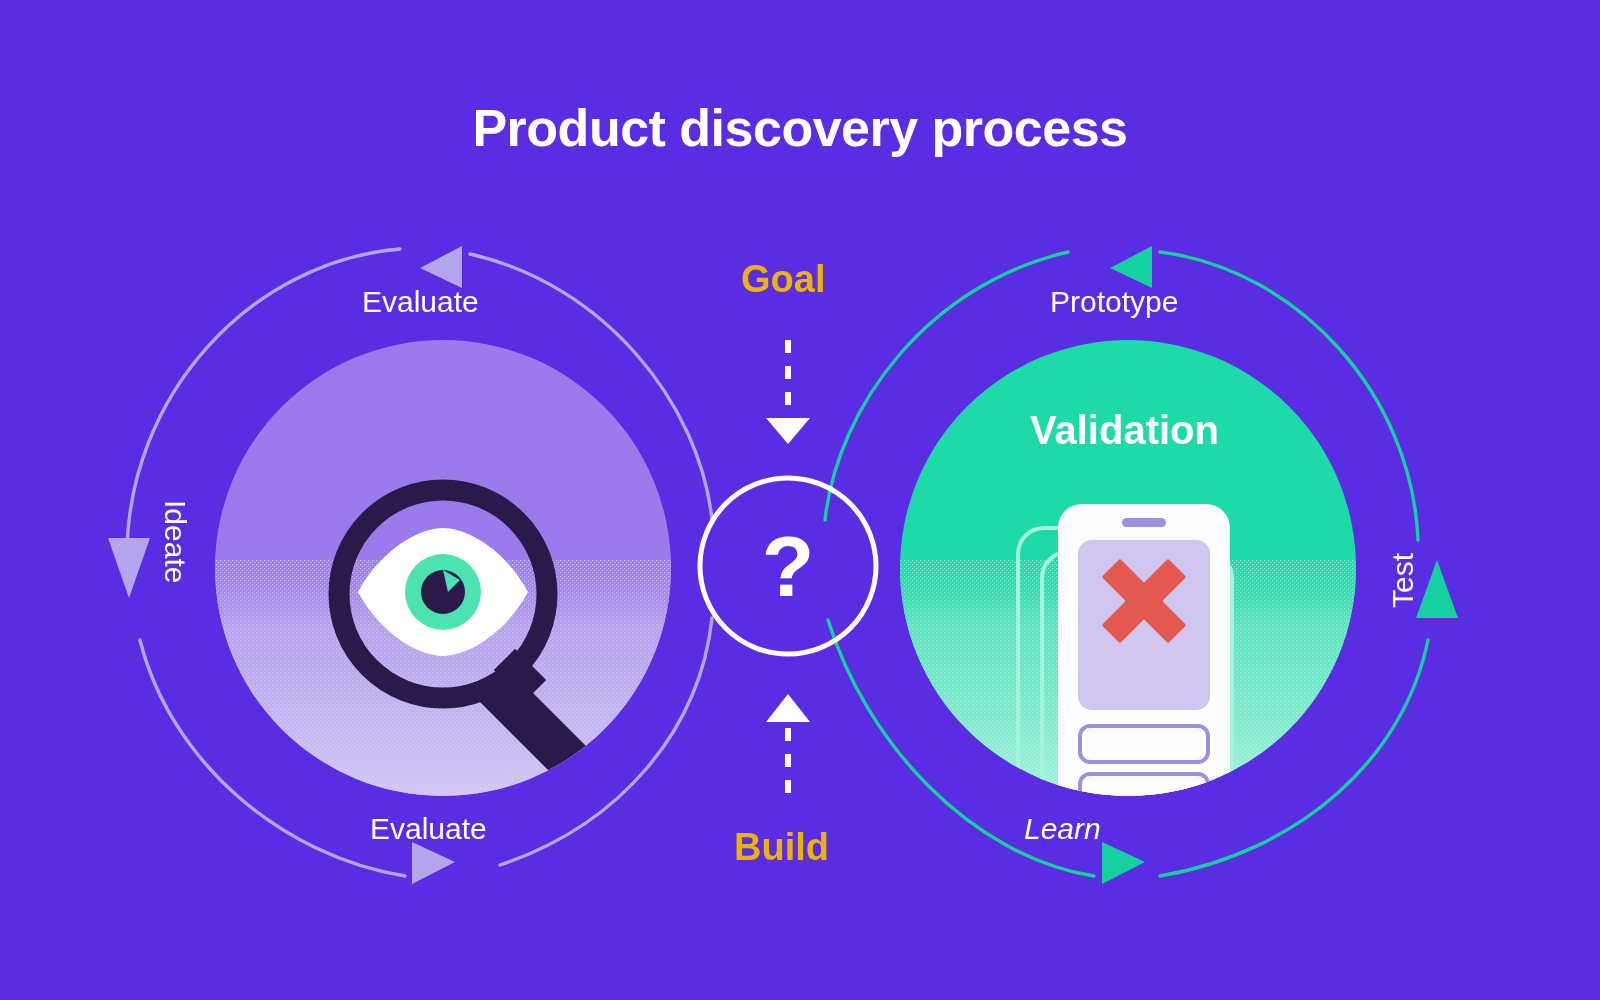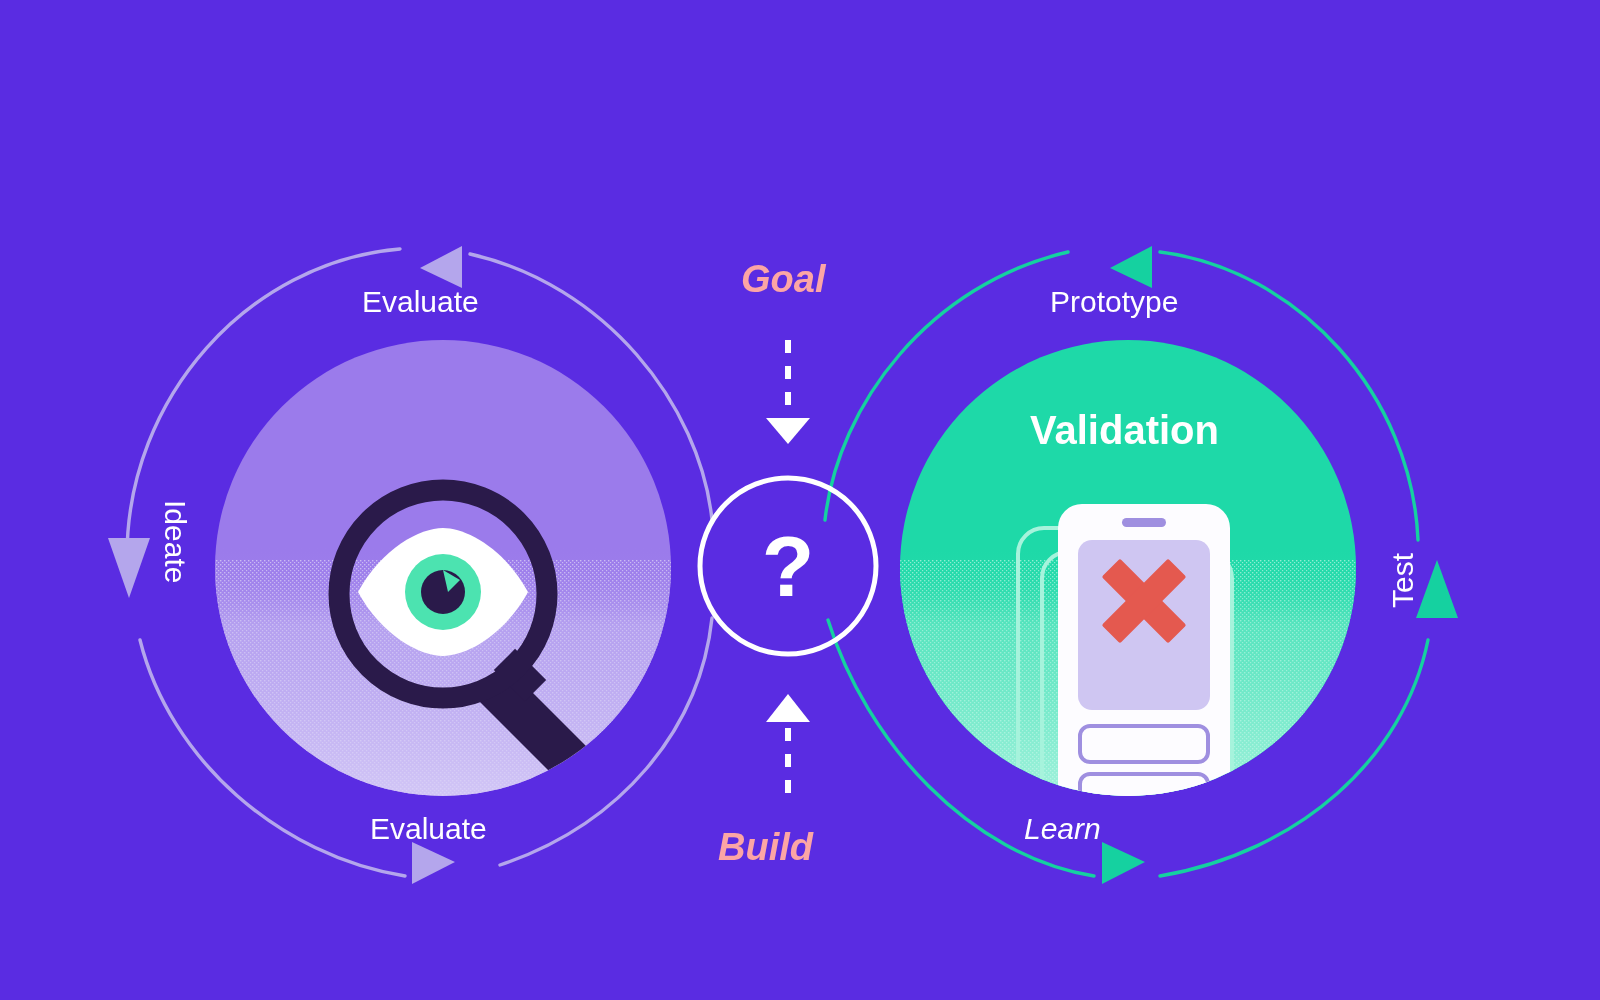--- a/index.html
+++ b/index.html
@@ -37,25 +37,24 @@
   }
   .lbl {
     position: absolute;
     color: #FFFFFF;
     font-size: 30px;
     font-weight: normal;
     white-space: nowrap;
   }
   .lbl-bold {
     position: absolute;
-    color: #fca5a5;
+    color: #eab308;
     font-size: 38px;
     font-weight: bold;
     white-space: nowrap;
-    font-style: italic;
   }
   .lbl-inner {
     position: absolute;
     color: #FFFFFF;
     font-size: 40px;
     font-weight: bold;
     white-space: nowrap;
   }
   .rot-cw { transform: rotate(90deg); transform-origin: left top; }
   .rot-ccw { transform: rotate(-90deg); transform-origin: left top; }
@@ -72,20 +71,21 @@
     font-size: 86px;
     font-weight: bold;
     line-height: 1;
   }
 </style>
 </head>
 <body>
 
 <div id="stage">
 
+  <div id="title">Product discovery process</div>
 
   <svg class="svg-layer" viewBox="0 0 1600 1000">
     <defs>
 
       <pattern id="stippleLight" width="4" height="4" patternUnits="userSpaceOnUse">
         <rect width="4" height="4" fill="#9B7BEB"></rect>
         <rect x="0" y="0" width="1.4" height="1.4" fill="#D8CFF6"></rect>
         <rect x="2" y="2" width="1.2" height="1.2" fill="#D8CFF6"></rect>
       </pattern>
       <pattern id="stippleTeal" width="4" height="4" patternUnits="userSpaceOnUse">
@@ -222,17 +222,17 @@
   <div class="lbl" style="left:1050px; top:285px;text-align:center;">Prototype</div>
 
   <div class="lbl rot-ccw" style="left:1386px; top:608px;">Test</div>
 
   <div class="lbl" style="left:1024px; top:812px;font-style:italic;">Learn</div>
 
   <div class="lbl-inner" style="left:1030px; top:408px;text-align:center;">Validation</div>
 
   <div class="lbl-bold" style="left:741px; top:258px;">Goal</div>
 
-  <div class="lbl-bold" style="left:718px; top:826px;">Build</div>
+  <div class="lbl-bold" style="left:734px; top:826px;">Build</div>
 
   <div id="qmark">?</div>
 
 </div>
 
 </body></html>

